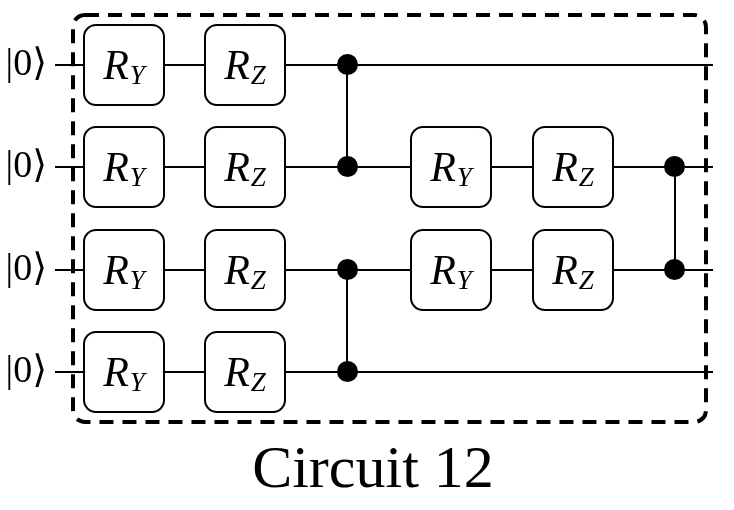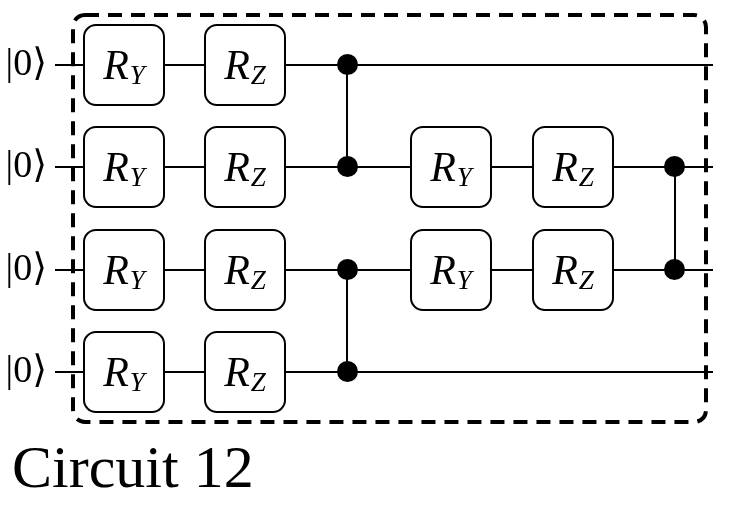--- a/index.html
+++ b/index.html
@@ -79,20 +79,21 @@
     left: 0;
     top: 0;
     z-index: 4;
     pointer-events: none;
   }
   .caption {
     position: absolute;
     left: 0;
     right: 0;
     top: 437px;
+    text-align: center;
     font-size: 60px;
     line-height: 1;
     z-index: 2;
     padding-left: 12px;
   }
 </style>
 </head>
 <body>
 
 <div class="stage">

